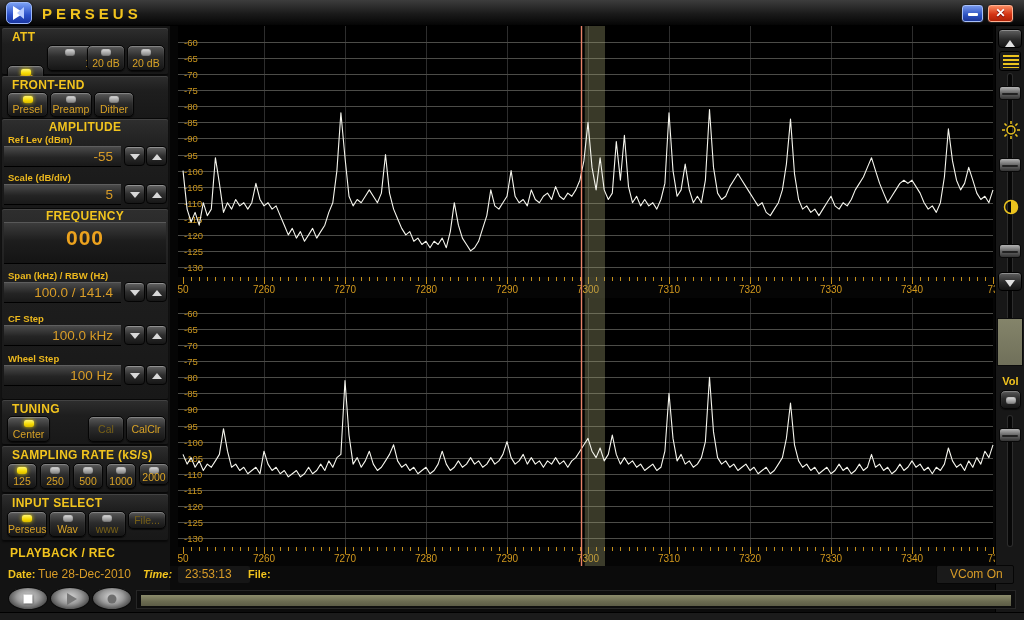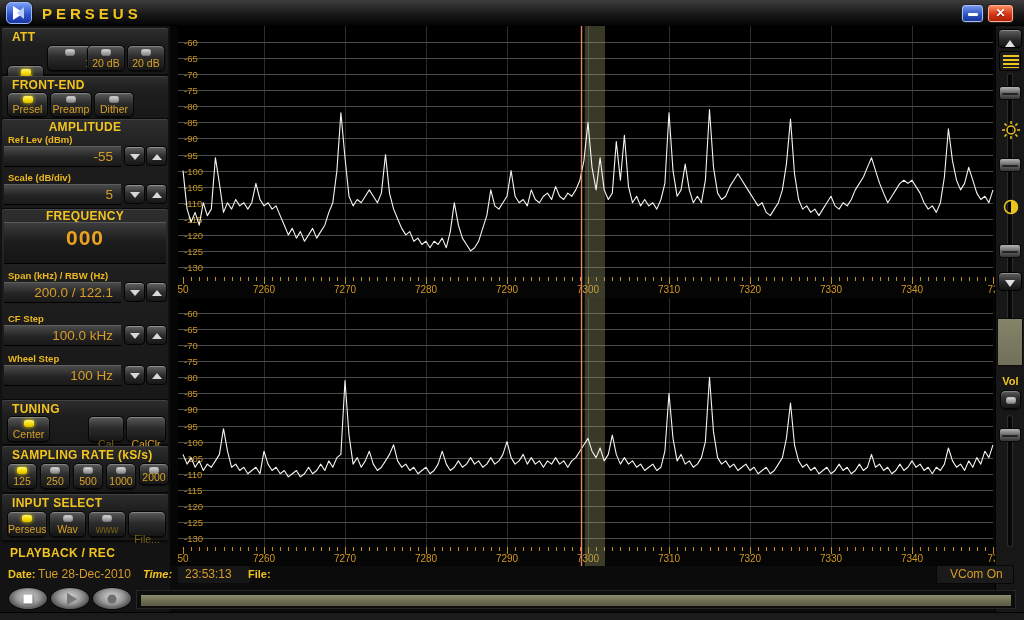--- a/index.html
+++ b/index.html
@@ -36,21 +36,21 @@
     border:5px solid transparent; border-top:6px solid #d8d8d8; }
   .spin.up::after { content:''; position:absolute; left:50%; top:2px; margin-left:-5px;
     border:5px solid transparent; border-bottom:6px solid #d8d8d8; }
   .btn { position:absolute; border-radius:5px;
     background:linear-gradient(#5a5a5a,#2c2c2c 45%,#161616); border:1px solid #050505;
     box-shadow:inset 0 1px 1px rgba(255,255,255,.28), 0 1px 1px rgba(0,0,0,.6); }
   .btn .ind { position:absolute; top:3px; left:50%; transform:translateX(-50%); width:10px; height:7px; border-radius:2px;
     background:linear-gradient(#dedede,#7c7c7c); box-shadow:inset 0 0 1px #000; }
   .btn.active .ind { background:linear-gradient(#fff670,#f6d902 60%,#d8b800); box-shadow:0 0 4px rgba(255,230,0,.9); }
   .btn .lbl { position:absolute; bottom:1px; width:100%; text-align:center; font-size:10.5px; color:#d8a226; }
-  .btn.noind .lbl { bottom:auto; top:50%; transform:translateY(-50%);margin-top:15px; }
+  .btn.noind .lbl { bottom:auto; top:50%; transform:translateY(-50%); }
   .btn.dim .lbl { color:#776018; }
   #freqdisp { position:absolute; left:2px; top:13px; width:162px; height:42px;
     background:linear-gradient(#3c3c3c,#1d1d1d 45%,#141414); border-top:1px solid #585858; border-bottom:1px solid #000;
     display:flex; justify-content:center; align-items:flex-start; }
   #freqmain { font-size:35px; font-weight:bold; color:#eca21e; line-height:40px; letter-spacing:1px; }
   #freqsub  { font-size:21px; font-weight:bold; color:#eca21e; line-height:30px; margin-left:0; letter-spacing:1px; }
 
   
   .slabel { position:absolute; font-size:11px; font-weight:bold; color:#f2c41e; }
   .svalue { position:absolute; font-size:12px; color:#d89c28; }
@@ -159,21 +159,21 @@
       <div class="spin down" style="left:122px;top:65px;"></div>
       <div class="spin up" style="left:144px;top:65px;"></div>
     </div>
 
     <div class="sec" style="top:183px;height:190px;">
       <div class="hdr center" style="top:0;">FREQUENCY</div>
       <div id="freqdisp">
         <span id="freqsub">000</span>
       </div>
       <div class="flabel" style="left:6px;top:61px;">Span (kHz) / RBW (Hz)</div>
-      <div class="vfield" style="left:2px;top:73px;width:117px;">200.0 / 122.1</div>
+      <div class="vfield" style="left:2px;top:73px;width:117px;">100.0 / 141.4</div>
       <div class="spin down" style="left:122px;top:73px;"></div>
       <div class="spin up" style="left:144px;top:73px;"></div>
       <div class="flabel" style="left:6px;top:104px;">CF Step</div>
       <div class="vfield" style="left:2px;top:116px;width:117px;">100.0 kHz</div>
       <div class="spin down" style="left:122px;top:116px;"></div>
       <div class="spin up" style="left:144px;top:116px;"></div>
       <div class="flabel" style="left:6px;top:144px;">Wheel Step</div>
       <div class="vfield" style="left:2px;top:156px;width:117px;">100 Hz</div>
       <div class="spin down" style="left:122px;top:156px;"></div>
       <div class="spin up" style="left:144px;top:156px;"></div>
@@ -224,21 +224,21 @@
           <span class="lbl">Perseus</span>
         </div>
       <div class="btn" style="left:47px;top:17px;width:37px;height:26px;">
         <span class="ind"></span>
           <span class="lbl">Wav</span>
         </div>
       <div class="btn dim" style="left:86px;top:17px;width:38px;height:26px;">
         <span class="ind"></span>
           <span class="lbl">www</span>
         </div>
-      <div class="btn noind dim" style="left:126px;top:17px;width:38px;height:26px;">
+      <div class="btn noind dim" style="left:126px;top:17px;width:38px;height:18px;">
         <span class="lbl">File...</span>
         </div>
     </div>
 
     <div class="hdr" style="left:10px;top:520px;">PLAYBACK / REC</div>
   </div>
 
   <svg id="spec1" class="spec" width="825" height="272">
       <rect x="8" y="0" width="815" height="251" fill="#000"></rect>
       <line x1="94.5" y1="0" x2="94.5" y2="251" stroke="#2d2d2d"></line>

